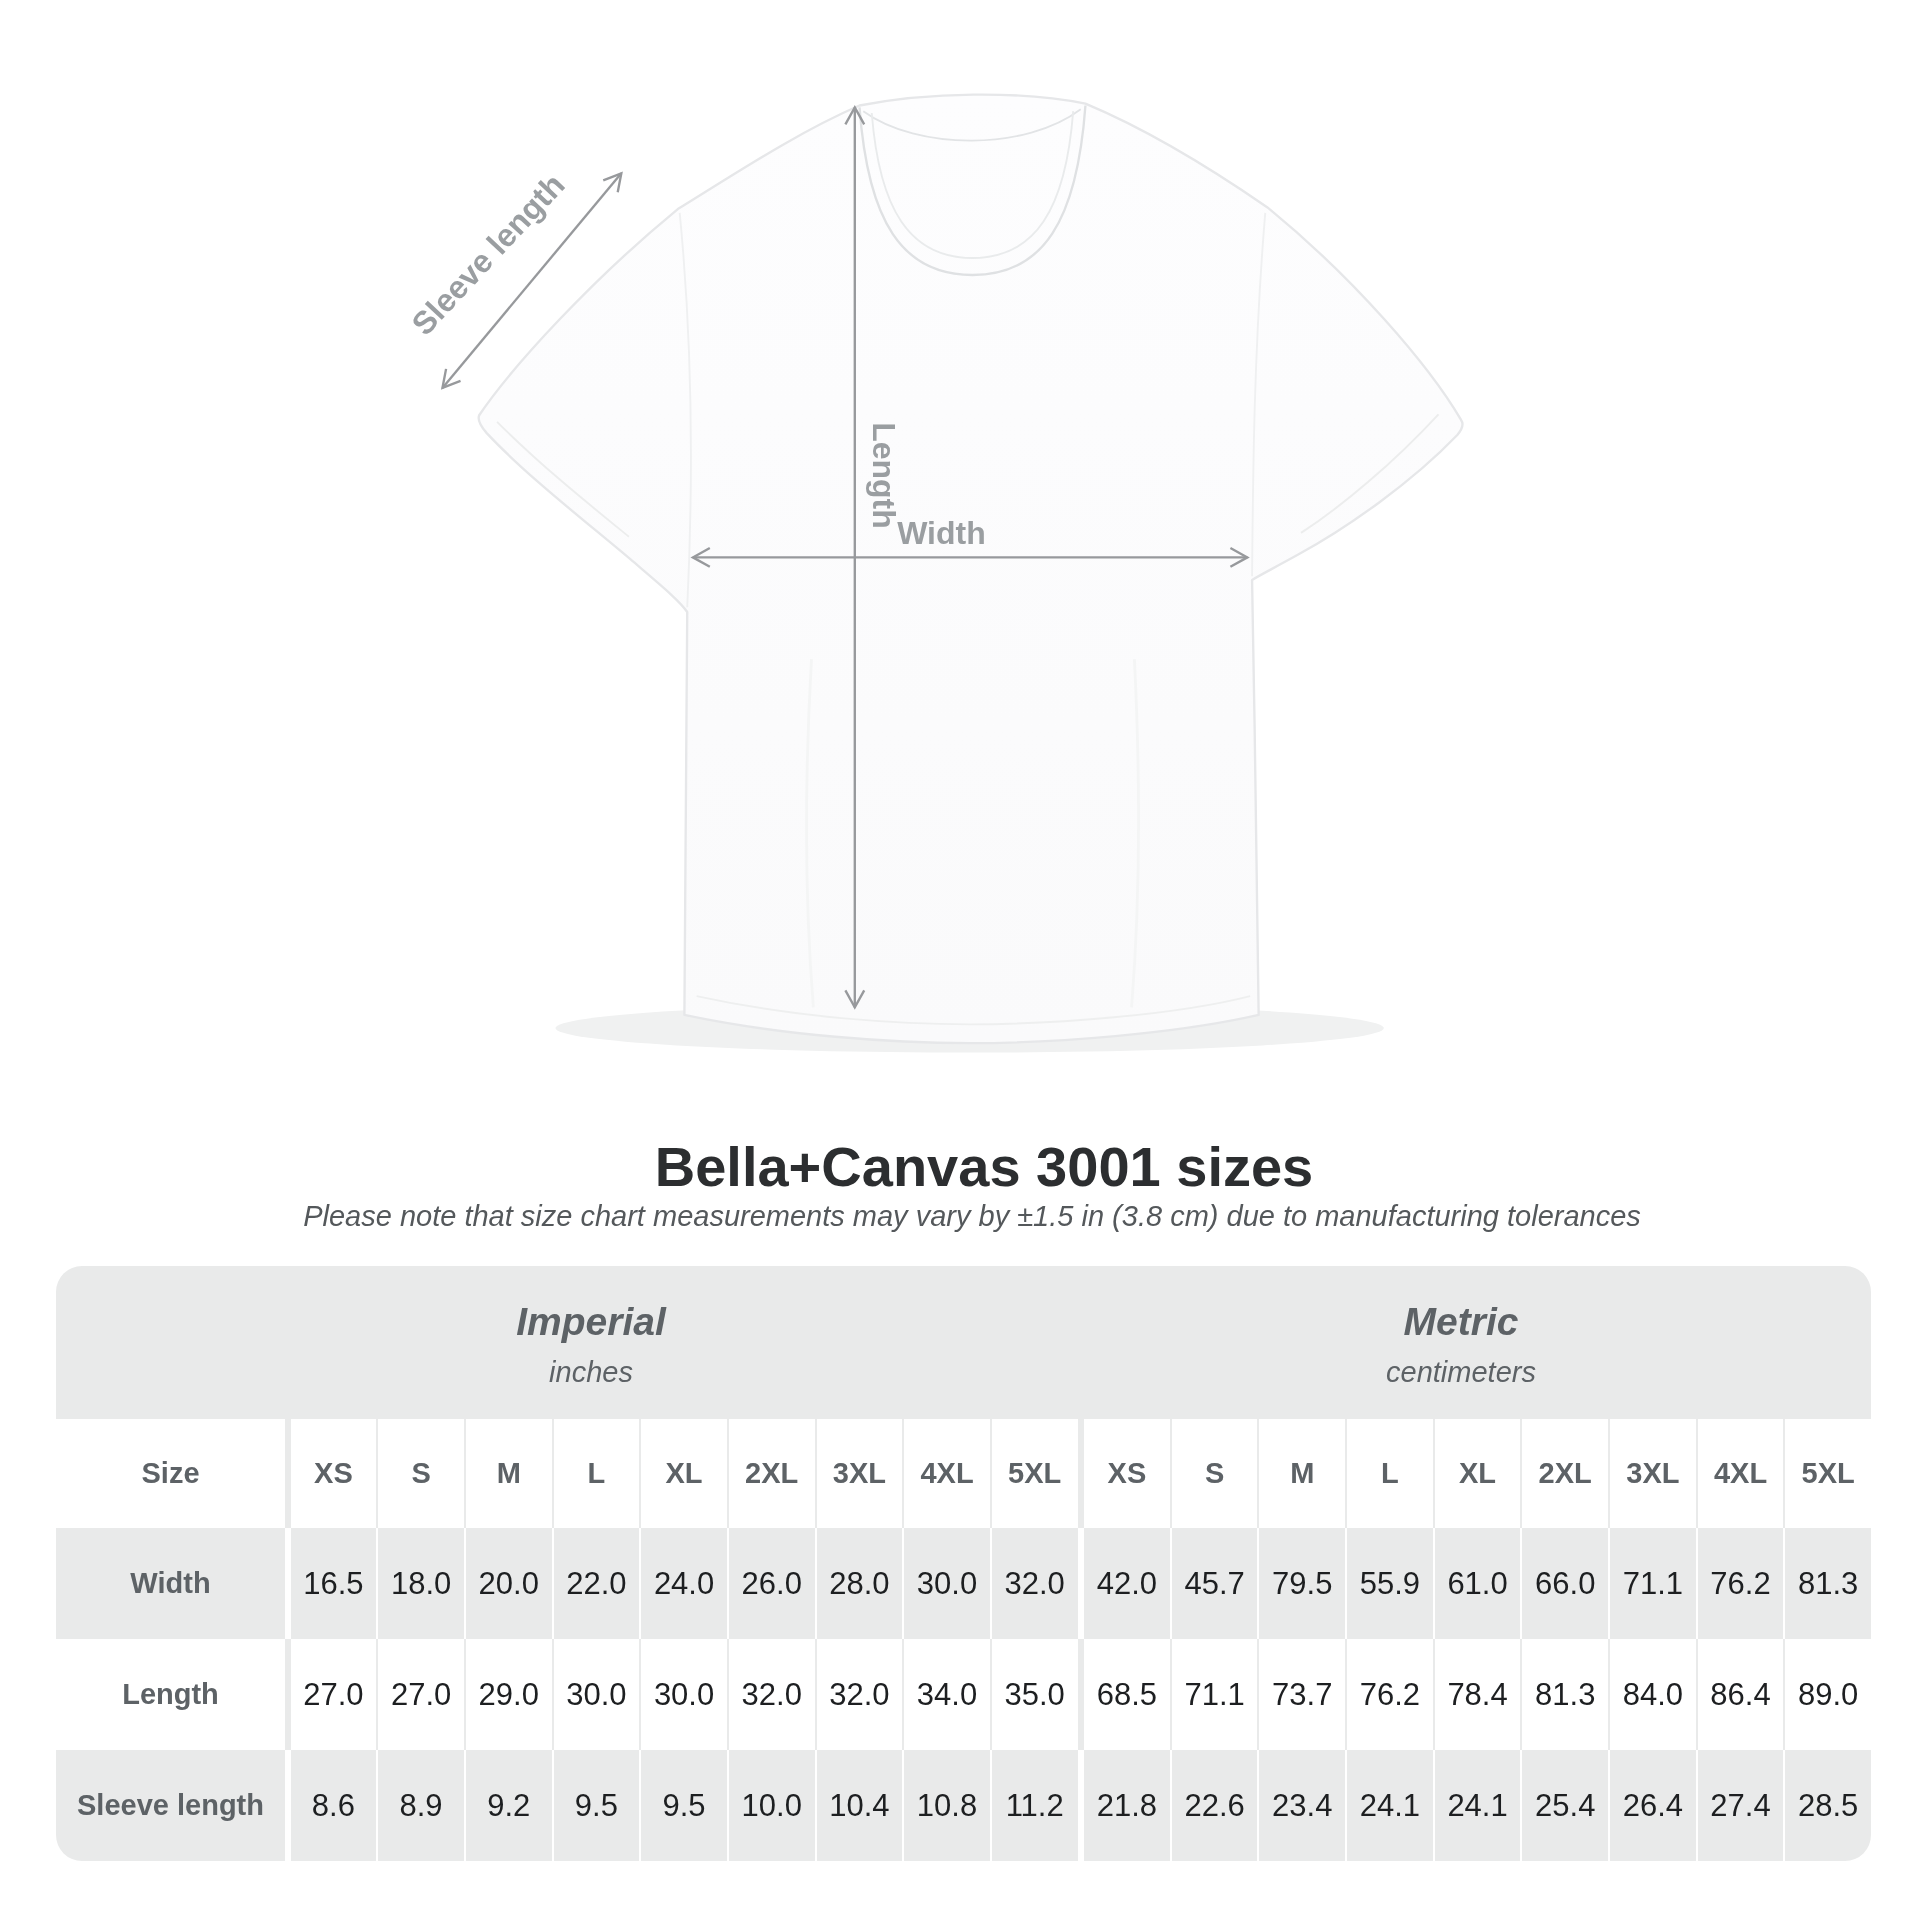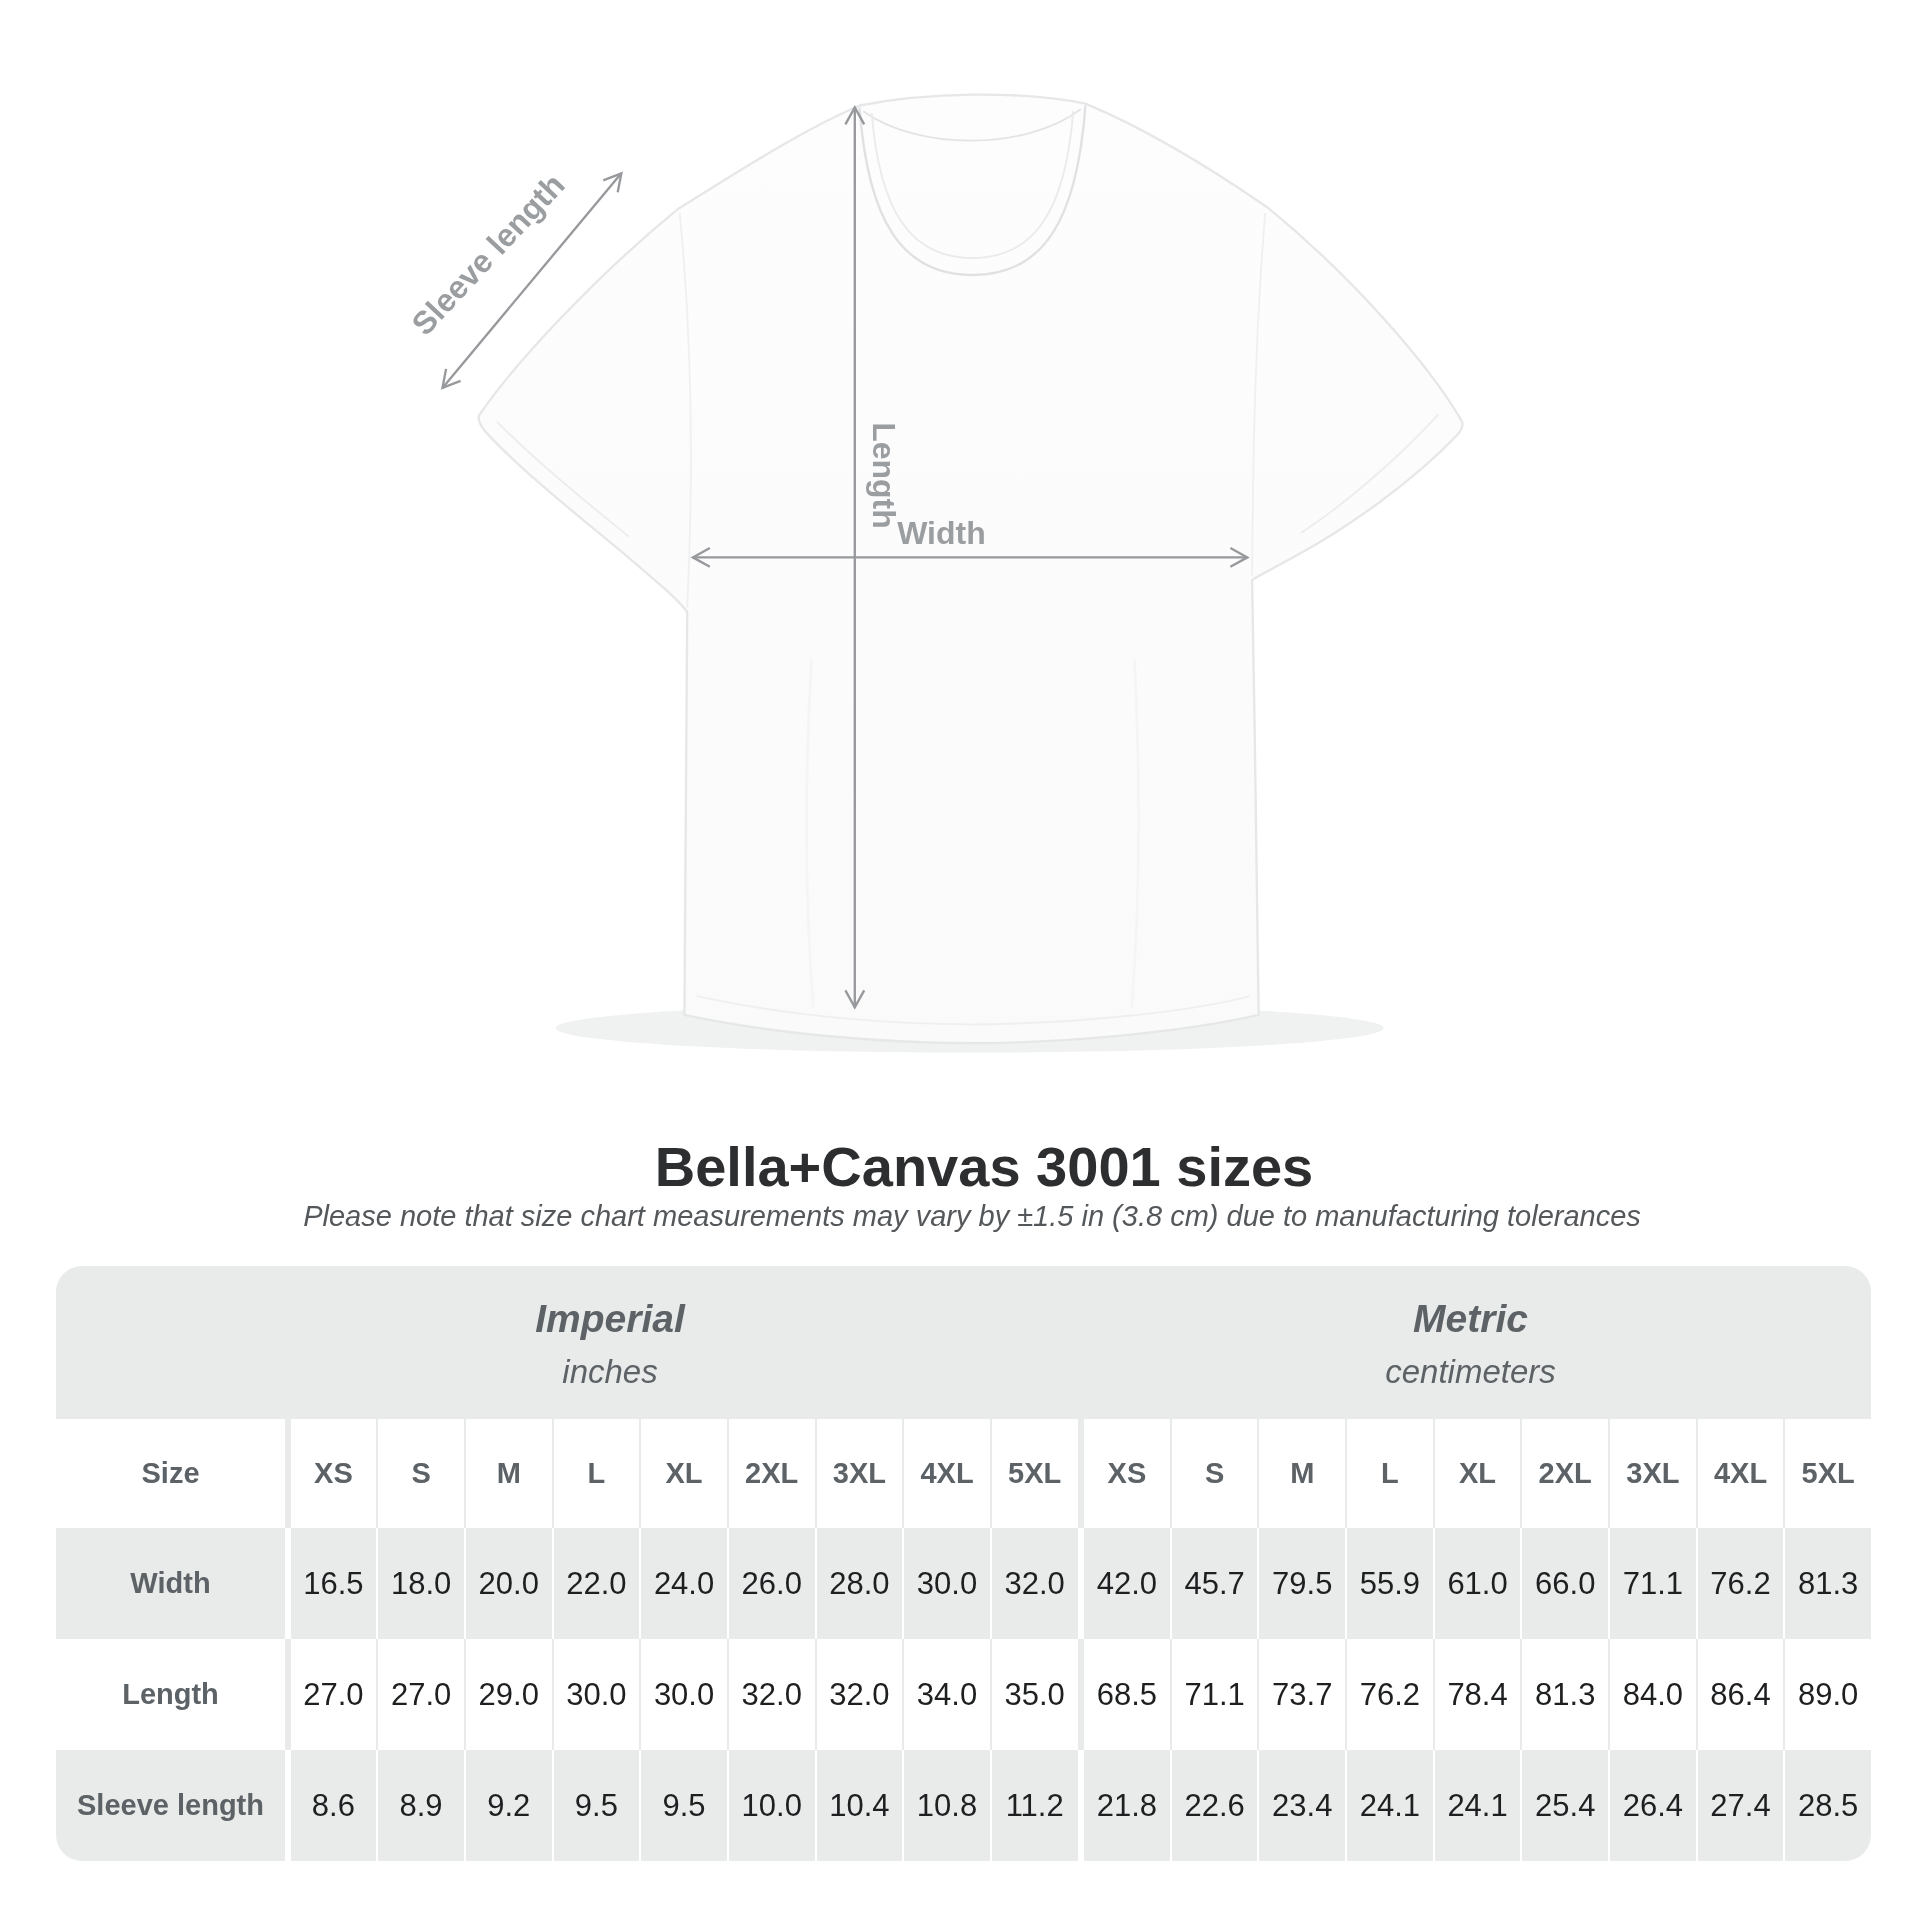--- a/index.html
+++ b/index.html
@@ -16,24 +16,24 @@
   .page-subtitle {
     position:absolute; left:0; top:1188px; width:1928px; text-align:center;
     font-size:29px; line-height:40px; font-style:italic; color:#54585b; margin:8px;
   }
   .sizetable {
     position:absolute; left:56px; top:1266px; width:1815px; height:595px;
     background:#e9eaea; border-radius:26px; overflow:hidden;
   }
   .group-row { height:153px; display:flex; }
   .ugroup { display:flex; flex-direction:column; justify-content:center; align-items:center; gap:12.2px; box-sizing:border-box; padding-top:3.8px; }
-  .ugroup.imperial { width:1021px; padding-left:49px;margin-left:19px; }
+  .ugroup.imperial { width:1021px; padding-left:49px; }
   .ugroup.metric { flex:1; padding-right:26px; }
   .group-label { font-size:39px; font-weight:bold; font-style:italic; color:#5d6266; }
-  .group-sub { font-size:33px; font-style:italic; color:#5d6266; }
+  .group-sub { font-size:29px; font-style:italic; color:#5d6266; }
   .t-row { display:flex; }
   .t-row.hrow { height:109px; }
   .t-row.drow { height:111px; }
   .cell-label {
     width:229px; display:flex; align-items:center; justify-content:center;
     font-weight:bold; font-size:29px; color:#5d6266;
   }
   .sep { width:5.6px; }
   .sep.mid { width:6.6px; }
   .cell { flex:1; display:flex; align-items:center; justify-content:center; }

